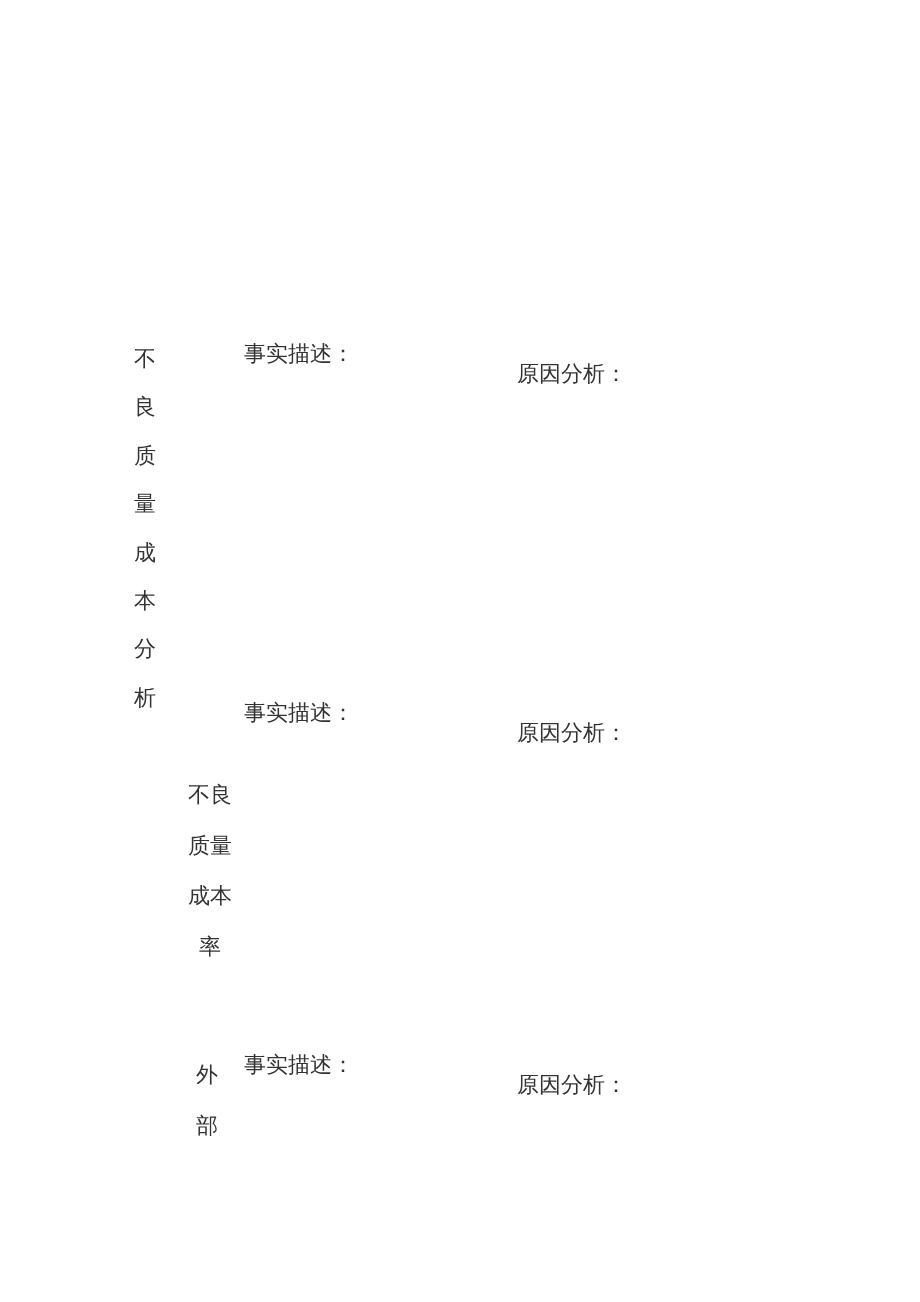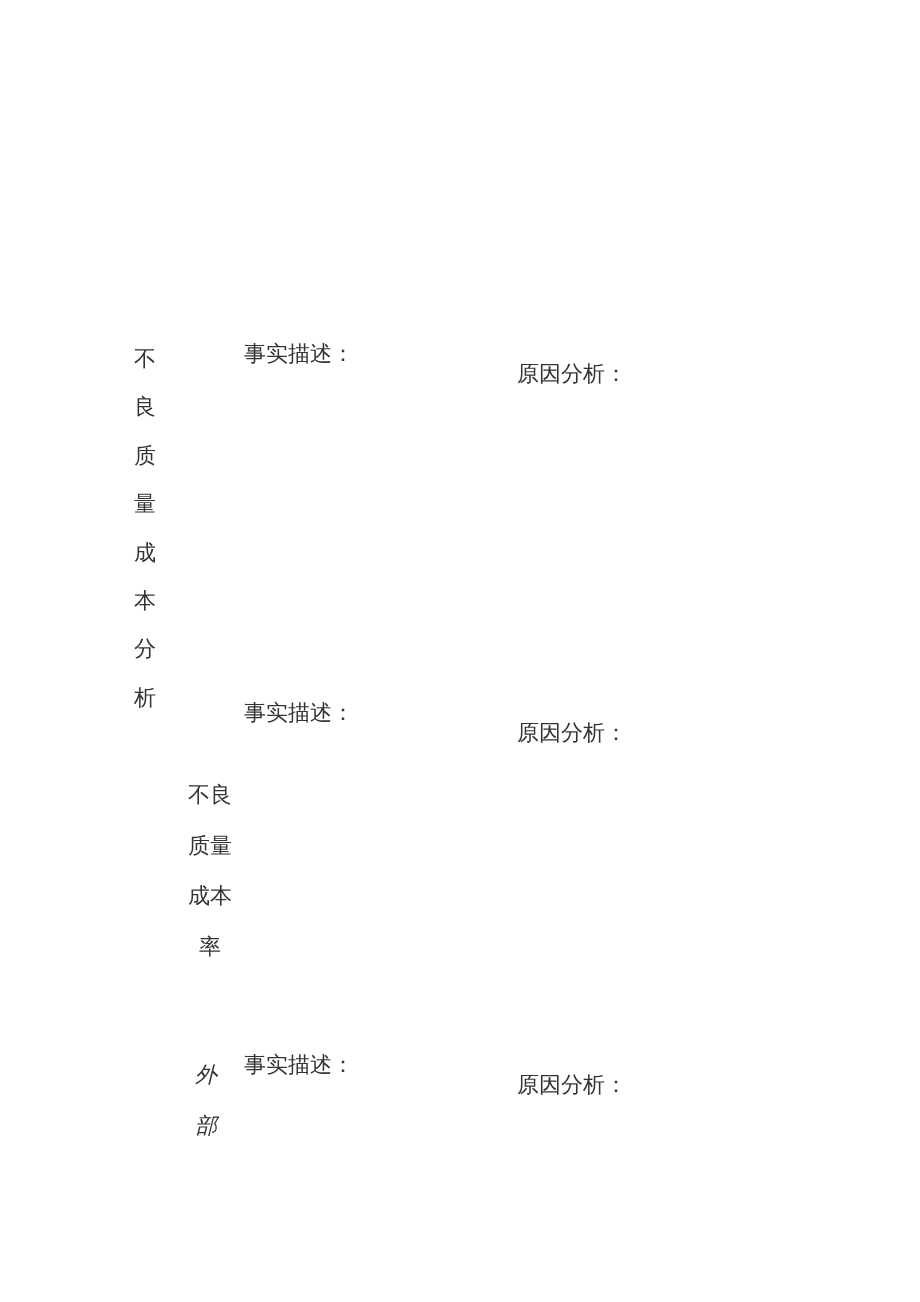--- a/index.html
+++ b/index.html
@@ -43,22 +43,22 @@
       top: 770px;
       width: 48px;
       text-align: center;
       line-height: 2.3;
     }
     .sub-category-3 {
       position: absolute;
       left: 195px;
       top: 1050px;
       width: 24px;
+      text-align: center;
       line-height: 2.3;
-      font-style: italic;
     }
     .fact-label {
       position: absolute;
       text-align: right;
     }
     .cause-label {
       position: absolute;
       margin-top: 20px;
     }
     .row-1-fact {

